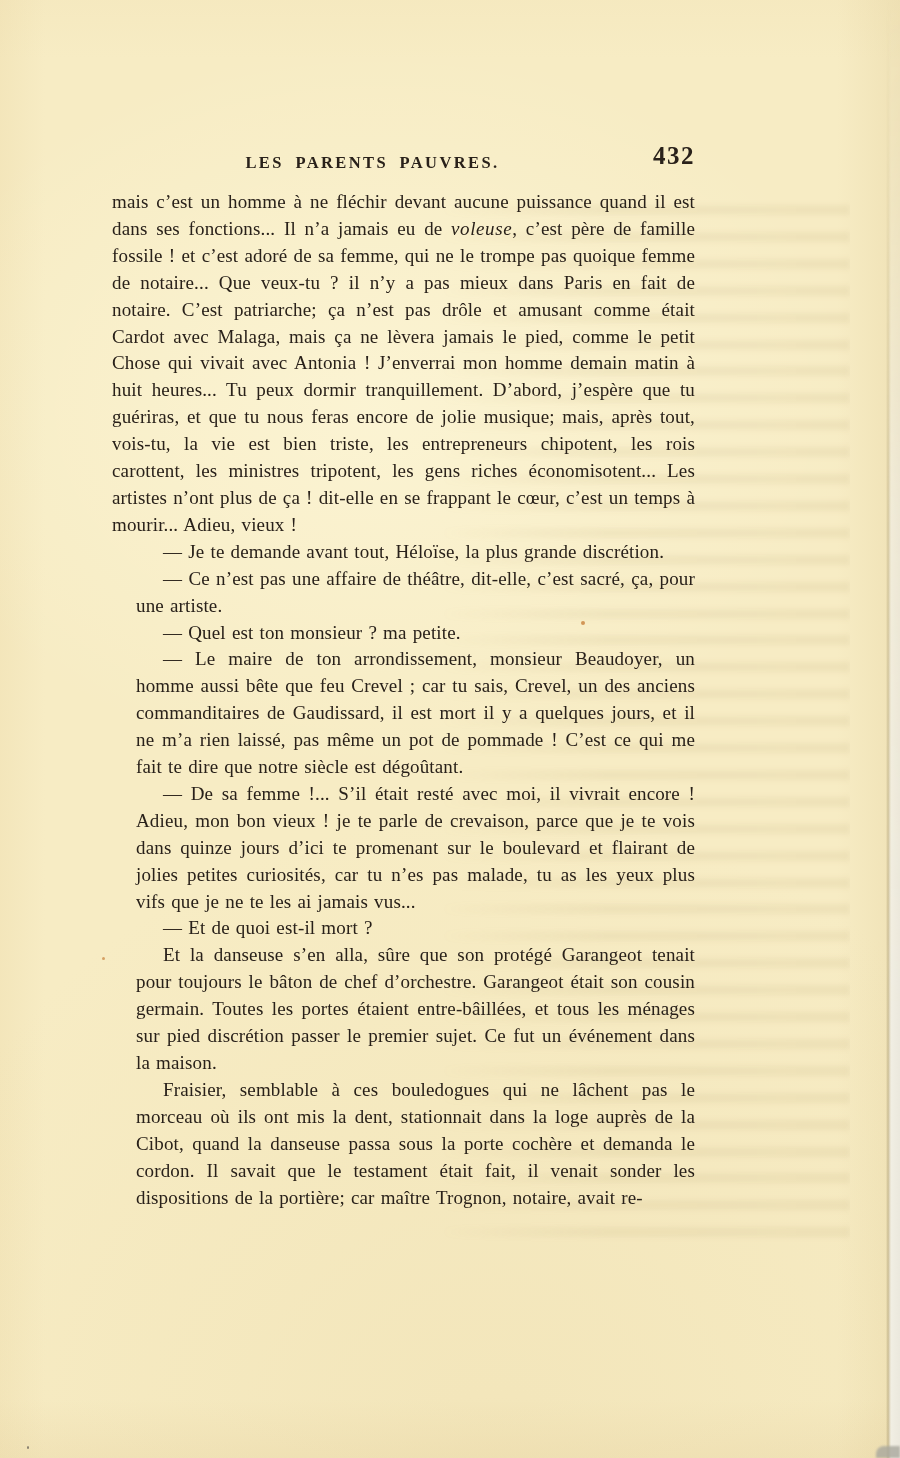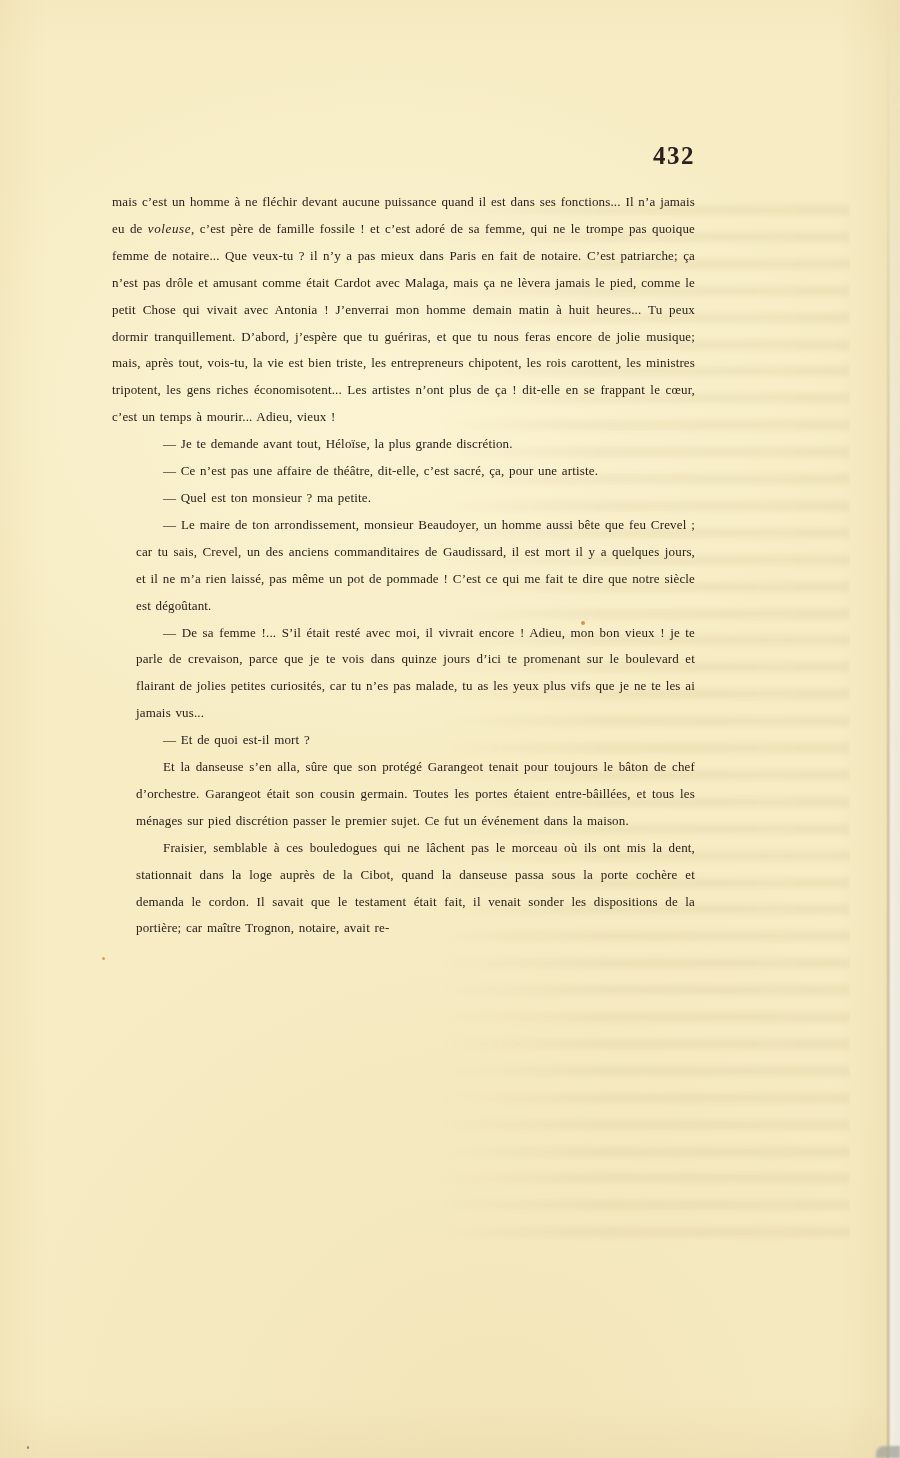--- a/index.html
+++ b/index.html
@@ -46,21 +46,21 @@
     font-size:16.5px;font-weight:700;
     letter-spacing:2.4px;word-spacing:5px;
   }
   .page-number{
     position:absolute;right:0;top:-4px;
     font-size:25px;font-weight:700;letter-spacing:1.5px;
   }
   .text-block{
     position:absolute;left:112px;top:189px;width:583px;
     color:var(--ink);
-    font-size:13px;line-height:26.9px;
+    font-size:19px;line-height:26.9px;
     text-align:justify;text-justify:inter-word;
     word-spacing:1.2px;letter-spacing:0.15px;
   }
   .text-block p{margin:0;padding:0;}
   .text-block p.indent{text-indent:27px;margin-left:24px;}
   .text-block .italic{font-style:italic;letter-spacing:0.6px;}
   
   .edge-strip{
     position:absolute;top:0;right:0;bottom:0;width:14px;
     background:linear-gradient(90deg,
@@ -83,20 +83,21 @@
   .speck-2{left:102px;top:957px;width:3px;height:3px;background:var(--speck);opacity:.7;}
   .speck-3{left:27px;top:1446px;width:2px;height:3px;background:#6b655a;opacity:.8;}
 </style>
 </head>
 <body>
 
 <div class="scan">
   <div class="ghost-overlay"></div>
 
   <header class="running-head">
+    <span class="head-title">LES PARENTS PAUVRES.</span>
     <span class="page-number">432</span>
   </header>
 
   <main class="text-block">
       <p><span>mais c’est un homme à ne fléchir devant aucune puissance quand il est dans ses fonctions... Il n’a jamais eu de </span><span class="italic">voleuse</span><span>, c’est père de famille fossile ! et c’est adoré de sa femme, qui ne le trompe pas quoique femme de notaire... Que veux-tu ? il n’y a pas mieux dans Paris en fait de notaire. C’est patriarche; ça n’est pas drôle et amusant comme était Cardot avec Malaga, mais ça ne lèvera jamais le pied, comme le petit Chose qui vivait avec Antonia ! J’enverrai mon homme demain matin à huit heures... Tu peux dormir tranquillement. D’abord, j’espère que tu guériras, et que tu nous feras encore de jolie musique; mais, après tout, vois-tu, la vie est bien triste, les entrepreneurs chipotent, les rois carottent, les ministres tripotent, les gens riches économisotent... Les artistes n’ont plus de ça ! dit-elle en se frappant le cœur, c’est un temps à mourir... Adieu, vieux !</span></p>
       <p class="indent"><span>— Je te demande avant tout, Héloïse, la plus grande discrétion.</span></p>
       <p class="indent"><span>— Ce n’est pas une affaire de théâtre, dit-elle, c’est sacré, ça, pour une artiste.</span></p>
       <p class="indent"><span>— Quel est ton monsieur ? ma petite.</span></p>
       <p class="indent"><span>— Le maire de ton arrondissement, monsieur Beaudoyer, un homme aussi bête que feu Crevel ; car tu sais, Crevel, un des anciens commanditaires de Gaudissard, il est mort il y a quelques jours, et il ne m’a rien laissé, pas même un pot de pommade ! C’est ce qui me fait te dire que notre siècle est dégoûtant.</span></p>
       <p class="indent"><span>— De sa femme !... S’il était resté avec moi, il vivrait encore ! Adieu, mon bon vieux ! je te parle de crevaison, parce que je te vois dans quinze jours d’ici te promenant sur le boulevard et flairant de jolies petites curiosités, car tu n’es pas malade, tu as les yeux plus vifs que je ne te les ai jamais vus...</span></p>

